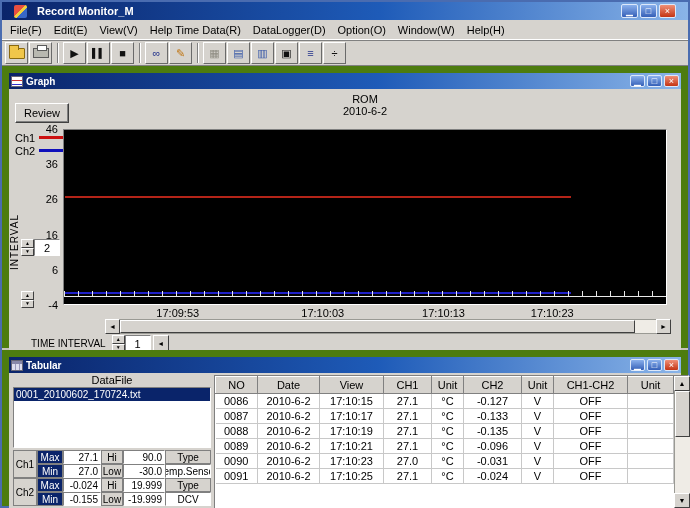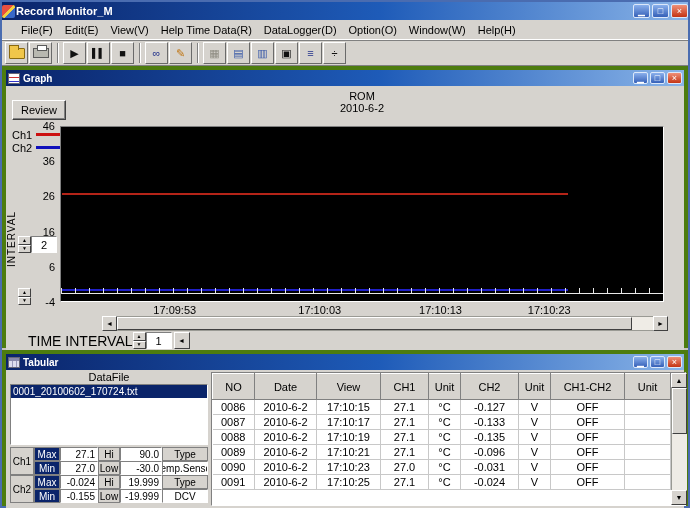--- a/index.html
+++ b/index.html
@@ -3,52 +3,52 @@
 <meta charset="utf-8">
 <style>
   * { box-sizing: border-box; margin: 0; padding: 0; }
   html,body { width:690px; height:508px; overflow:hidden;
     font-family:"Liberation Sans", sans-serif; font-size:11px; background:#d6d3ce; color:#000; }
 
   .main-window { position:relative; width:690px; height:508px;
     border:2px solid #4a6cb0; background:#d6d3ce; }
 
   
-  .titlebar { height:18px; display:flex; align-items:center; gap:1px; padding:0 0;
+  .titlebar { height:18px; display:flex; align-items:center; gap:10px; padding:0 12px;
     background:linear-gradient(to right,#0a246a,#1e5bb8 55%,#8ab4e8); color:#fff; }
   .titlebar .title { font-weight:bold; font-size:11px; flex:1; white-space:nowrap; }
   .tb-btns { display:flex; gap:2px; }
   .tb-btn { width:17px; height:14px; display:flex; align-items:center; justify-content:center;
     font-size:9px; line-height:9px; color:#fff; border:1px solid #dce8fa; border-radius:2px;
     background:linear-gradient(#8ab0ec,#3560b8); cursor:default; }
   .tb-btn.close { background:linear-gradient(#f09078,#c43414); }
   .app-icon { width:13px; height:13px; border-radius:2px;
     background:linear-gradient(135deg,#e85040 45%,#f0d040 45% 60%,#3868c8 60%); }
 
   
-  .menubar { height:20px; display:flex; align-items:center; padding-left:13px;
+  .menubar { height:20px; display:flex; align-items:center; padding-left:2px;
     border-bottom:1px solid #fff; background:#d6d3ce; }
   .menu-item { padding:2px 6px; white-space:nowrap; }
   .toolbar { height:26px; display:flex; align-items:center; padding:1px 3px;
     border-top:1px solid #808080; border-bottom:1px solid #808080; background:#d6d3ce; }
   .tool-btn { width:23px; height:22px; display:flex; align-items:center; justify-content:center;
     background:#d6d3ce; border:1px solid; border-color:#fff #6a6a6a #6a6a6a #fff; margin-right:1px; }
   .tool-sep { width:2px; height:20px; border-left:1px solid #808080; border-right:1px solid #fff; margin:0 4px; }
   .glyph { font-size:11px; line-height:11px; }
   .glyph.small { font-size:9px; }
   .c-black{color:#111;} .c-navy{color:#20308a;} .c-orange{color:#c07818;}
   .c-blue{color:#3858a8;} .dis{color:#8e8c82;}
   .folder-icon{width:16px;height:11px;background:#f0c64a;border:1px solid #8a6a10;border-radius:1px;position:relative;}
   .folder-icon::before{content:"";position:absolute;top:-4px;left:-1px;width:8px;height:4px;background:#f0c64a;border:1px solid #8a6a10;border-bottom:none;}
   .printer-icon{width:16px;height:10px;background:#b8b8b0;border:1px solid #5a5a5a;position:relative;}
   .printer-icon::before{content:"";position:absolute;top:-4px;left:3px;width:8px;height:4px;background:#fff;border:1px solid #5a5a5a;}
 
   
   .mdi { position:absolute; left:0; top:64px; width:686px; height:440px; background:#c8c4bc; }
-  .child-window { position:absolute; border:4px solid #4d7c0f; background:#0f172a; }
+  .child-window { position:absolute; border:7px solid #4d7c0f; background:#0f172a; }
   .child-titlebar { height:16px; display:flex; align-items:center; gap:3px; padding:0 2px;
     background:linear-gradient(to right,#0a246a,#1e5bb8 55%,#8ab4e8); color:#fff; }
   .child-titlebar .title { font-weight:bold; font-size:10px; flex:1; }
   .child-titlebar .tb-btn { width:15px; height:12px; }
   .graph-win-icon{width:12px;height:11px;background:#fff;border:1px solid #667;
     background-image:linear-gradient(#fff 3px,#c33 3px 4px,#fff 4px 7px,#33c 7px 8px,#fff 8px);}
   .tabular-win-icon{width:12px;height:11px;border:1px solid #667;
     background:linear-gradient(#88a 3px,transparent 3px),
       repeating-linear-gradient(to right,#dde 0 3px,#99b 3px 4px),
       repeating-linear-gradient(#dde 0 3px,#99b 3px 4px);}
@@ -93,21 +93,21 @@
   .spin-group { position:absolute; display:flex; align-items:center; }
   #interval-spin { left:12px; top:150px; } #offset-spin { left:12px; top:202px; }
   #interval-spin .numbox { width:26px; }
   .hscroll { position:absolute; left:96px; top:230px; width:566px; height:15px; display:flex; }
   .scroll-btn { width:15px; height:15px; background:#d6d3ce; border:1px solid; border-color:#fff #404040 #404040 #fff;
     display:flex; align-items:center; justify-content:center; font-size:7px; line-height:7px; }
   .scroll-track { flex:1; background:#efece6; position:relative; border-top:1px solid #9a9a94; border-bottom:1px solid #9a9a94; }
   .scroll-thumb-h { position:absolute; left:0; top:0; height:100%; width:96%; background:#d6d3ce;
     border:1px solid; border-color:#fff #404040 #404040 #fff; }
   .time-interval-row { position:absolute; left:22px; top:246px; display:flex; align-items:center; }
-  .ti-label { font-size:14px; }
+  .ti-label { margin-right:6px; font-size:10px; }
   .ti-box { width:26px; }
   .ti-left-btn { width:16px; height:17px; margin-left:2px; background:#d6d3ce; border:1px solid;
     border-color:#fff #404040 #404040 #fff; display:flex; align-items:center; justify-content:center; font-size:7px; }
 
   
   #tabular-window { left:0; top:284px; width:686px; height:156px; }
   .tabular-client { position:relative; width:100%; height:138px; background:#d6d3ce; }
   .datafile-label { position:absolute; left:4px; top:1px; width:198px; text-align:center; font-size:11px; }
   .file-list { position:absolute; left:4px; top:14px; width:198px; height:61px; background:#fff;
     border:1px solid; border-color:#808080 #fff #fff #808080; overflow:hidden; }
@@ -119,21 +119,21 @@
   .ch-cell { grid-row:span 2; background:#d6d3ce; border:1px solid #808080; }
   .lbl-blue { background:#0a246a; color:#fff; border:1px solid #808080; }
   .lbl-gray { background:#d6d3ce; border:1px solid #808080; }
   .val-box { background:#fff; border:1px solid; border-color:#808080 #fff #fff #808080;
     justify-content:flex-end !important; padding-right:2px; }
   .type-box { background:#fff; border:1px solid; border-color:#808080 #fff #fff #808080; font-size:8px; }
 
   .data-table-wrap { position:absolute; left:205px; top:2px; width:475px; height:134px; background:#fff;
     border:1px solid; border-color:#808080 #fff #fff #808080; display:flex; }
   table.data-table { border-collapse:collapse; table-layout:fixed; width:458px; align-self:flex-start; }
-  .data-table th { height:26px; font-weight:normal; font-size:11px; background:#d6d3ce;
+  .data-table th { height:17px; font-weight:normal; font-size:11px; background:#d6d3ce;
     border:1px solid; border-color:#fff #808080 #808080 #fff; text-align:center; overflow:hidden; }
   .data-table td { height:15px; font-size:11px; text-align:center; border-right:1px solid #c8c8c8;
     border-bottom:1px solid #c8c8c8; background:#fff; overflow:hidden; white-space:nowrap; }
   .vscroll { width:16px; height:132px; display:flex; flex-direction:column; }
   .vscroll .scroll-btn { width:16px; }
   .vscroll .scroll-track { border:none; border-left:1px solid #9a9a94; }
   .scroll-thumb-v { position:absolute; left:0; top:0; width:100%; height:46px; background:#d6d3ce;
     border:1px solid; border-color:#fff #404040 #404040 #fff; }
 </style>
 </head>

